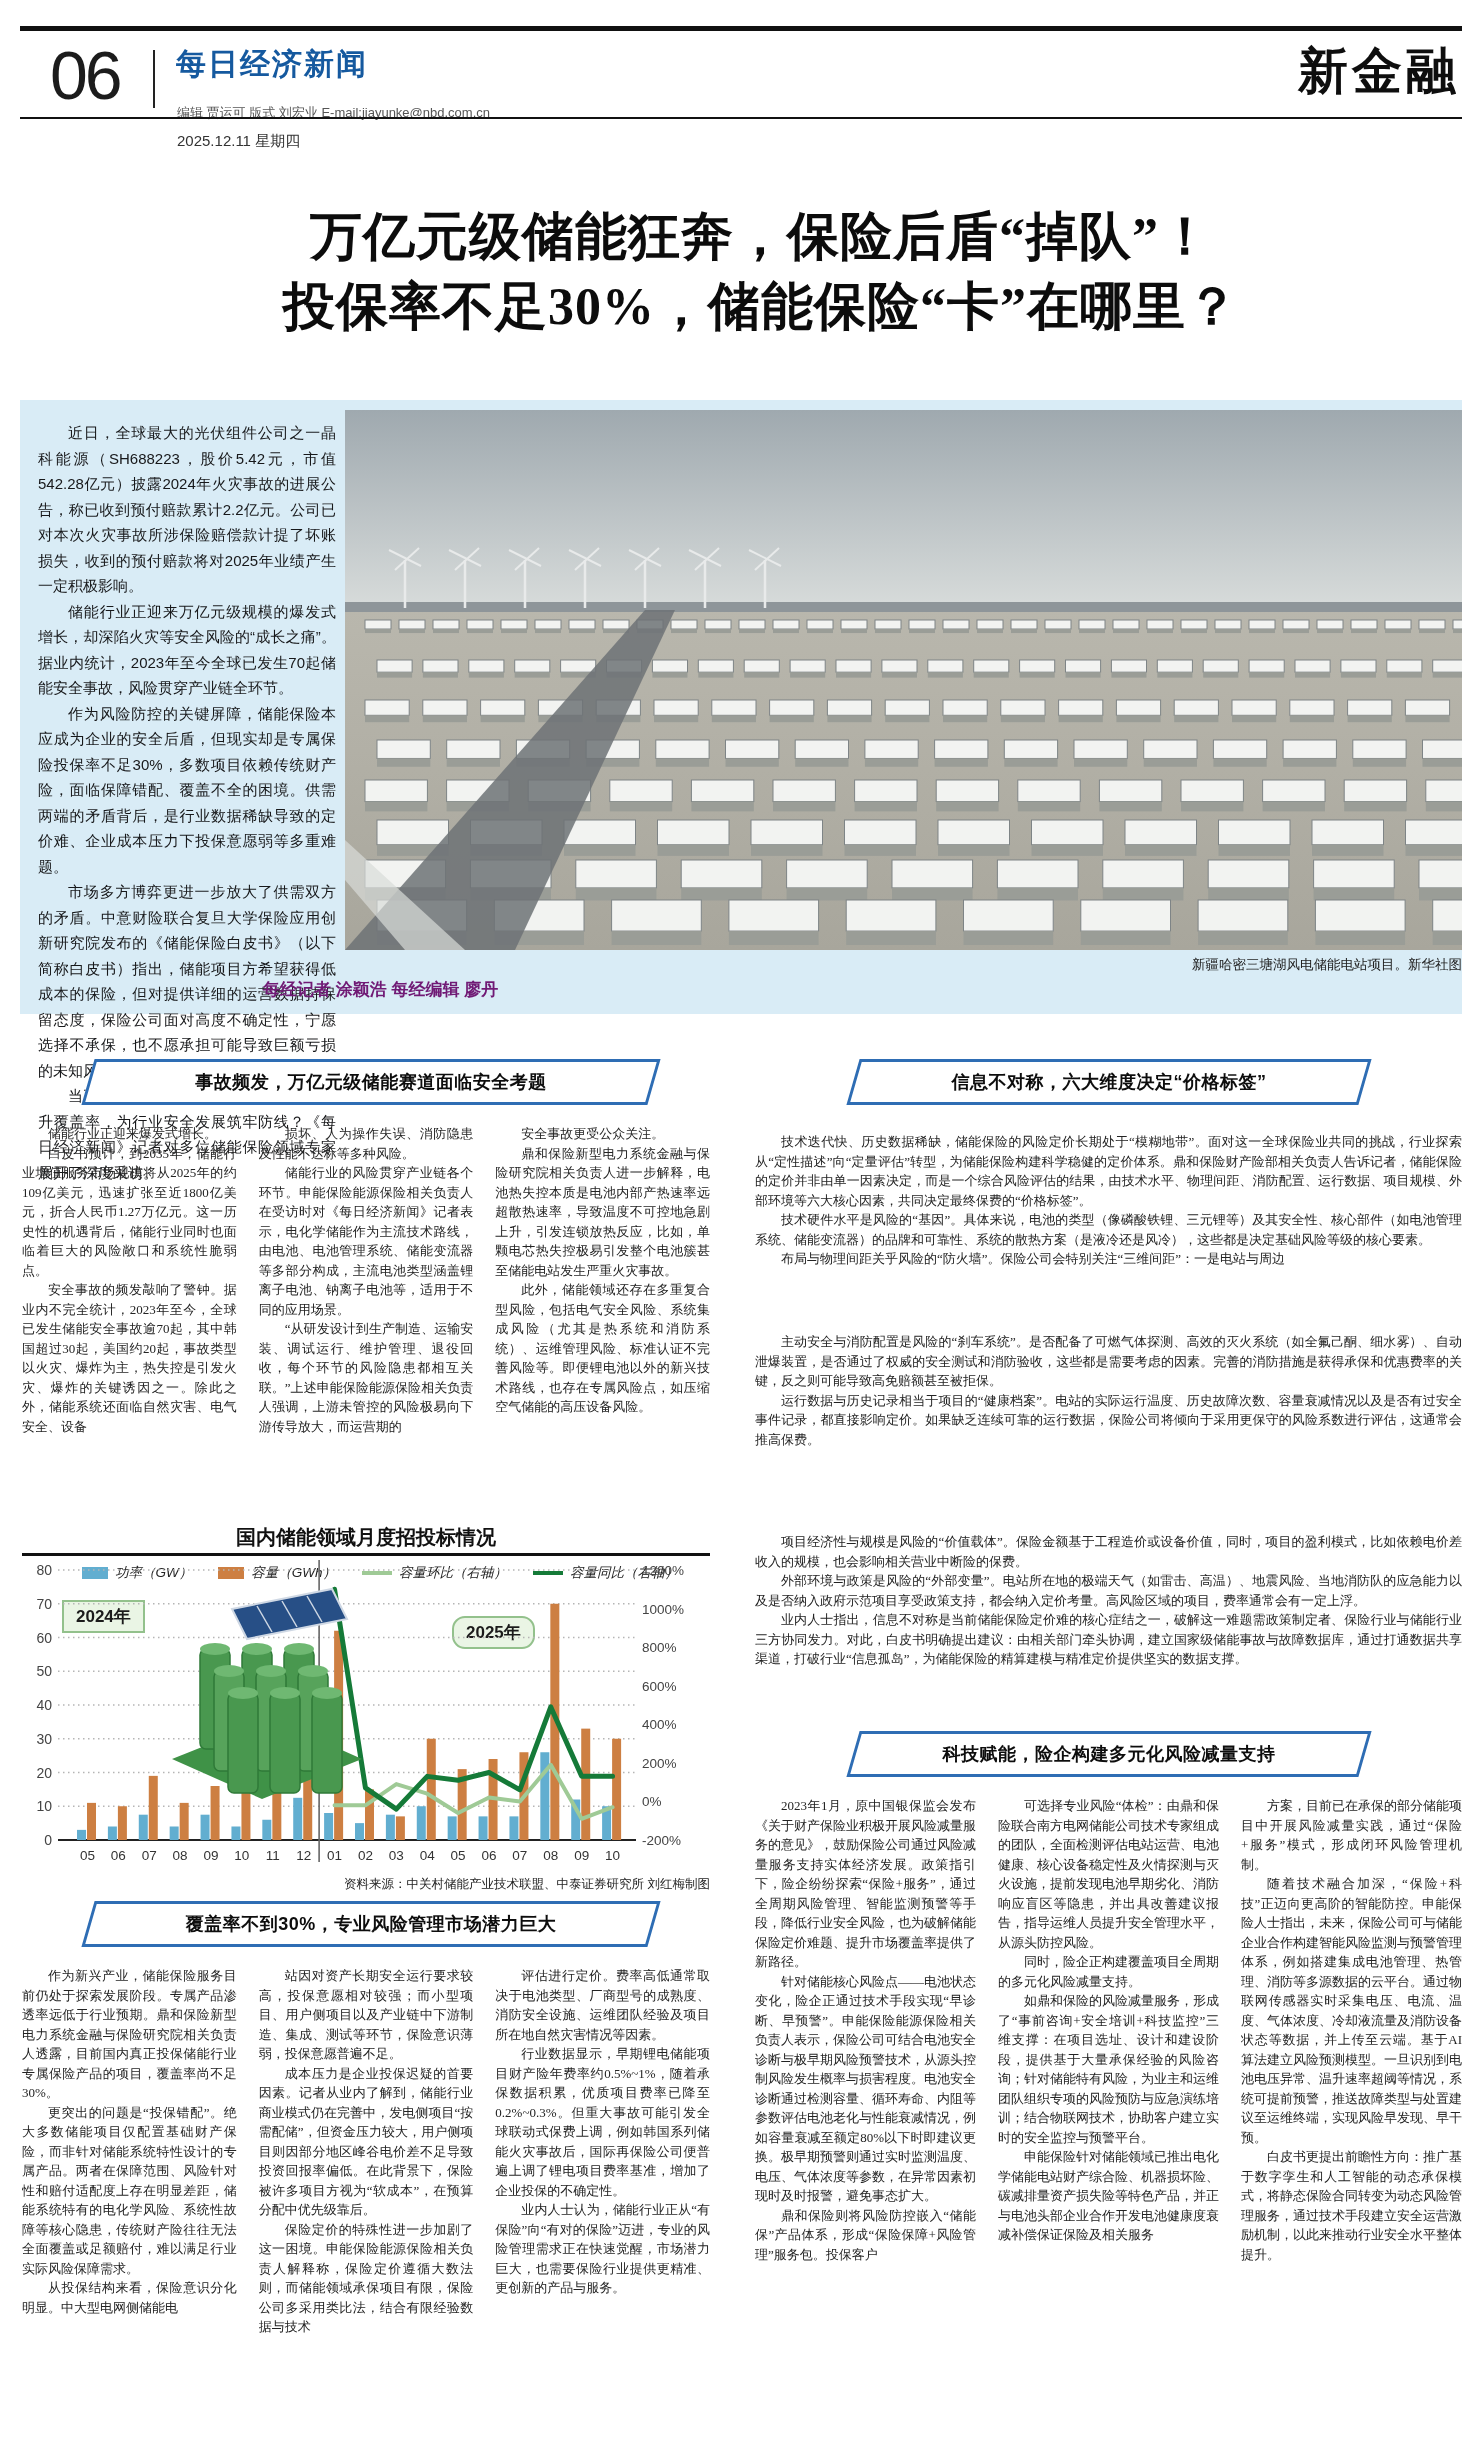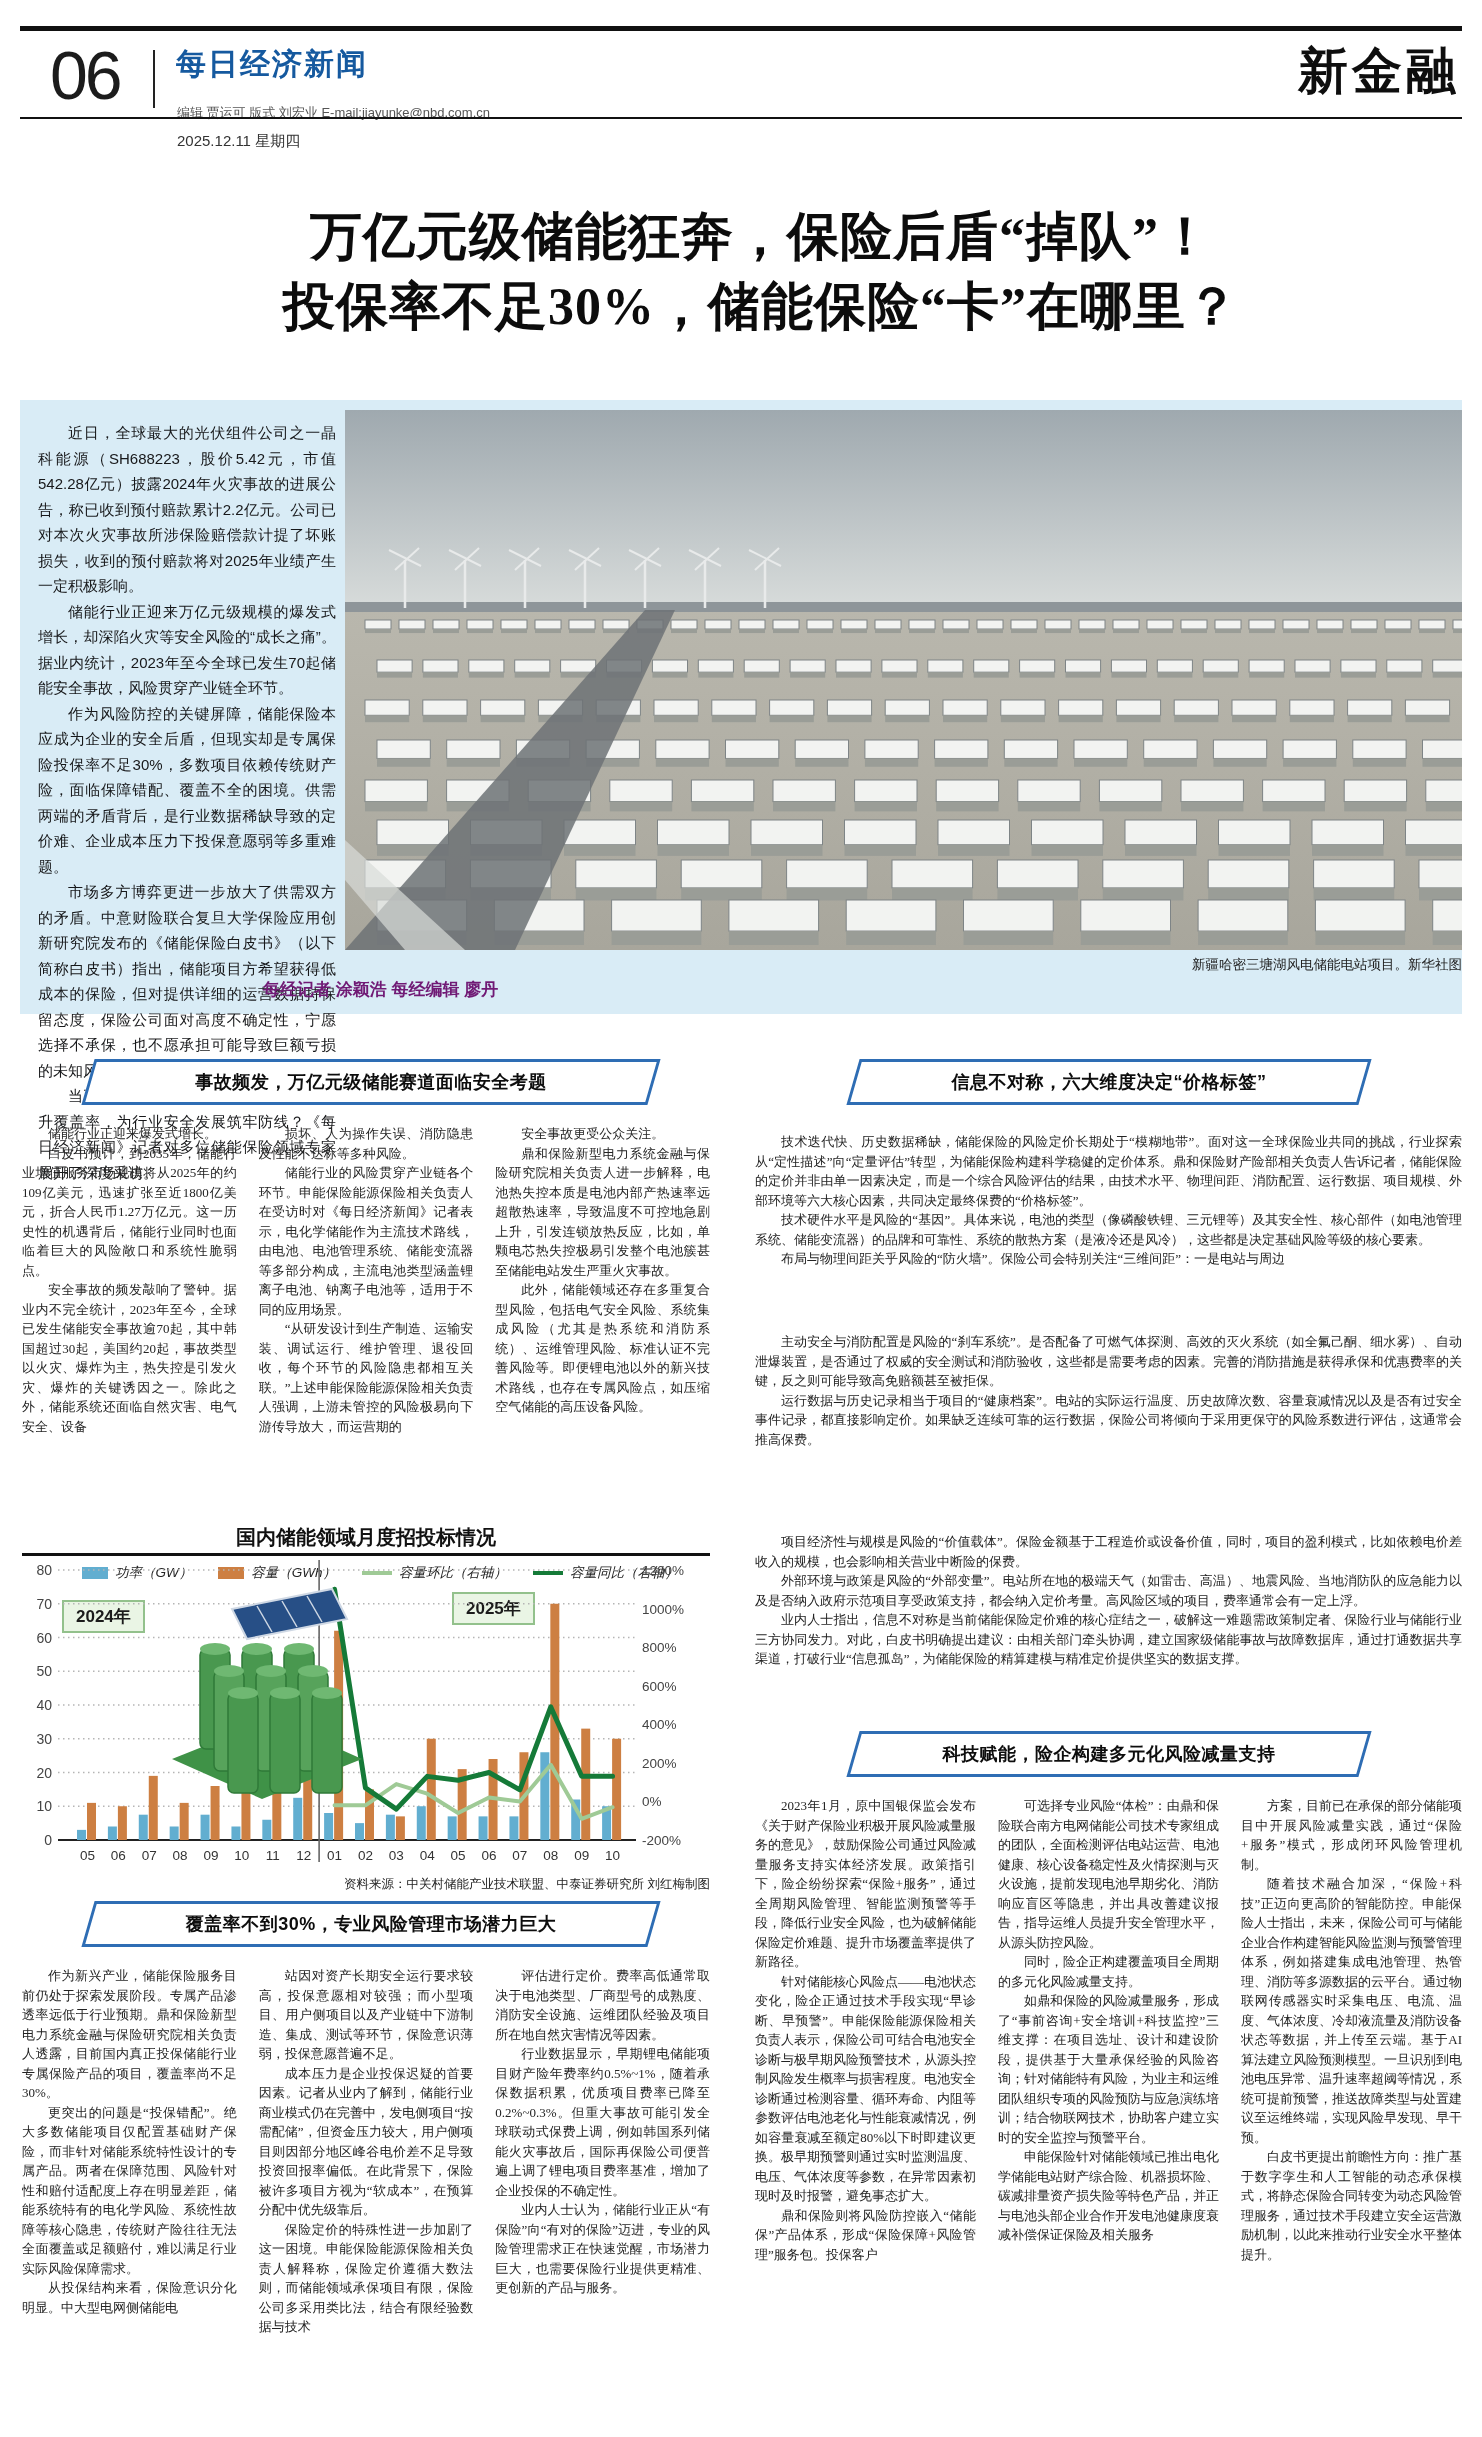--- a/index.html
+++ b/index.html
@@ -465,21 +465,21 @@
         <span class="leg-item">
           <span class="leg-line" style="background: rgb(159, 202, 150);"></span>
           <span>容量环比（右轴）</span>
         </span>
         <span class="leg-item">
           <span class="leg-line" style="background: rgb(21, 122, 56);"></span>
           <span>容量同比（右轴）</span>
         </span>
       </div>
     <div class="year-tag" style="left:40px;top:76px;">2024年</div>
-    <div class="year-tag" style="left:430px;top:68px;">2025年</div>
+    <div class="year-tag" style="left:430px;top:92px;border-radius:13px;">2025年</div>
     <svg id="chart-svg" width="688" height="348" style="position:absolute;left:0;top:0;">
         <text x="30" y="321" text-anchor="end" font-size="14" fill="#444">0</text>
         <line x1="36" y1="282.25" x2="614" y2="282.25" stroke="#b5b5b5" stroke-width="1.4" stroke-dasharray="1.5 3.5"></line>
         <text x="30" y="287.25" text-anchor="end" font-size="14" fill="#444">10</text>
         <line x1="36" y1="248.5" x2="614" y2="248.5" stroke="#b5b5b5" stroke-width="1.4" stroke-dasharray="1.5 3.5"></line>
         <text x="30" y="253.5" text-anchor="end" font-size="14" fill="#444">20</text>
         <line x1="36" y1="214.75" x2="614" y2="214.75" stroke="#b5b5b5" stroke-width="1.4" stroke-dasharray="1.5 3.5"></line>
         <text x="30" y="219.75" text-anchor="end" font-size="14" fill="#444">30</text>
         <line x1="36" y1="181" x2="614" y2="181" stroke="#b5b5b5" stroke-width="1.4" stroke-dasharray="1.5 3.5"></line>
         <text x="30" y="186" text-anchor="end" font-size="14" fill="#444">40</text>

